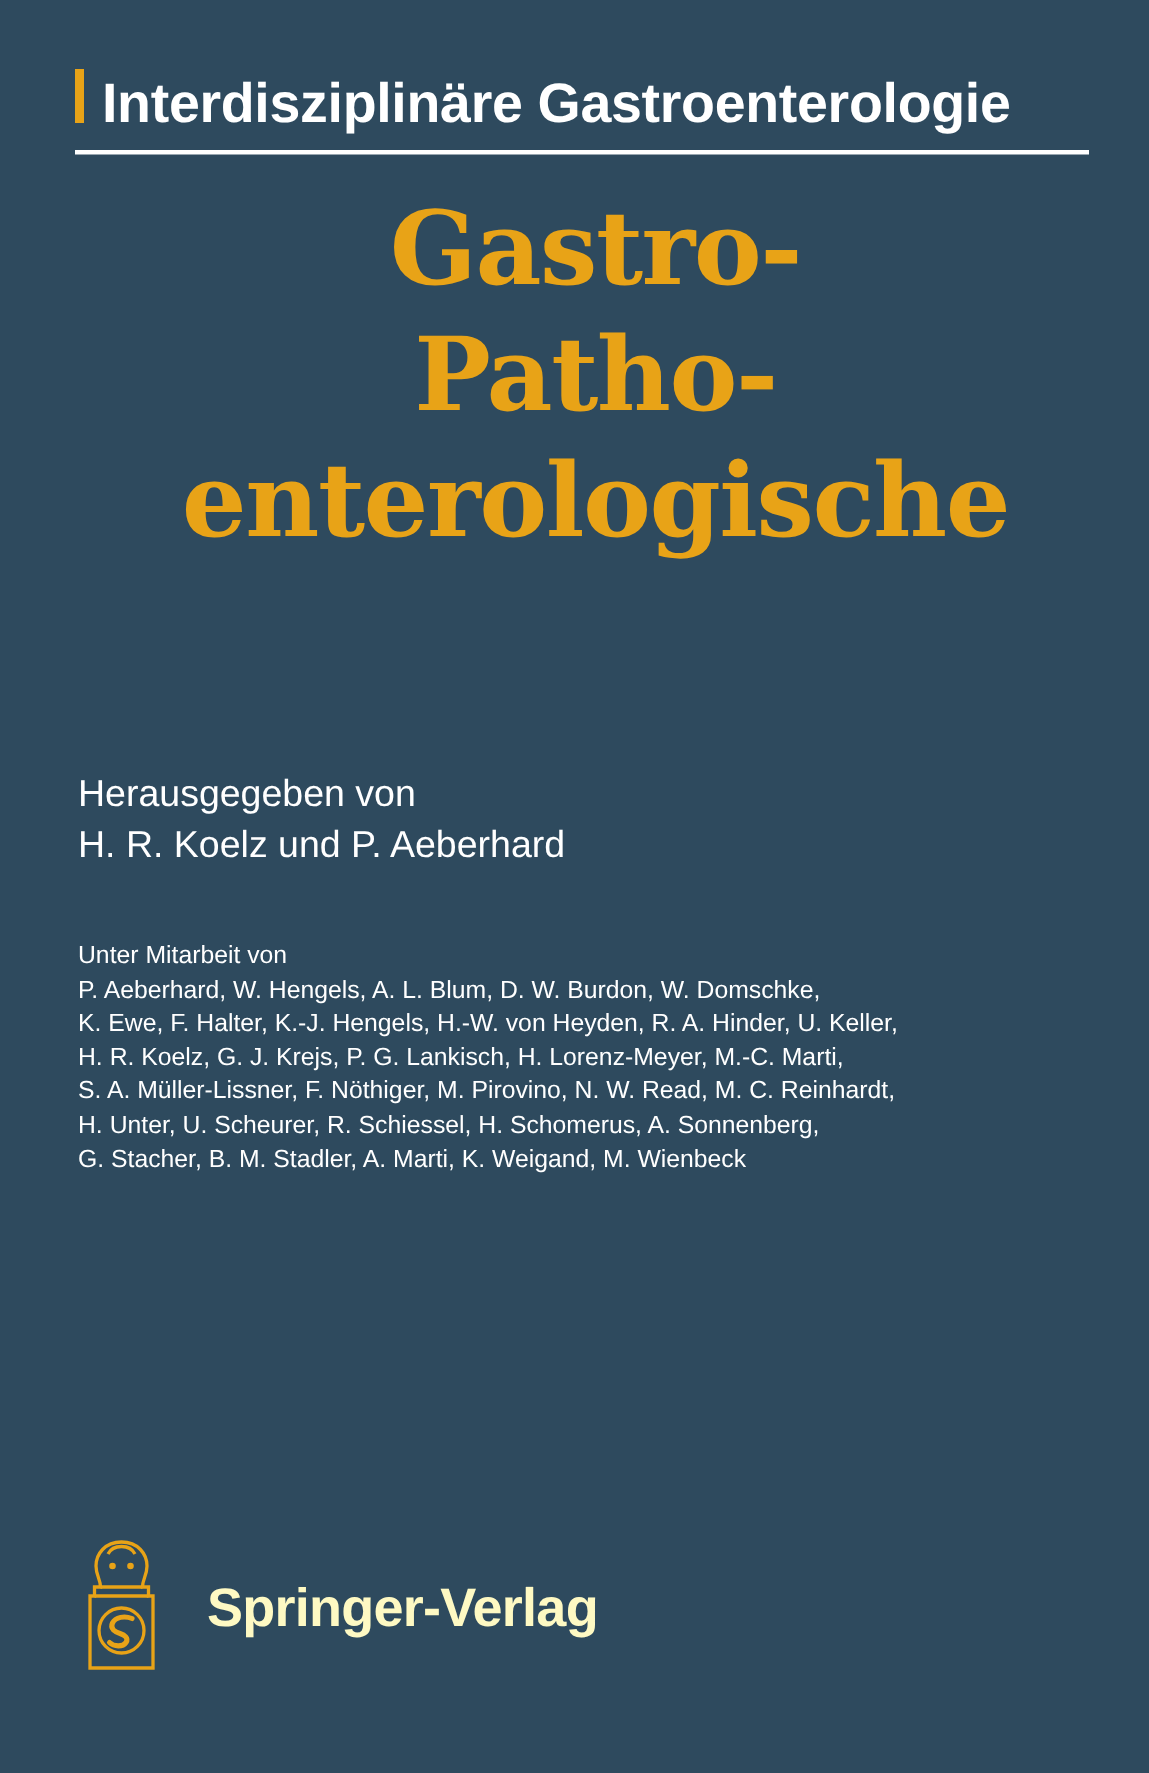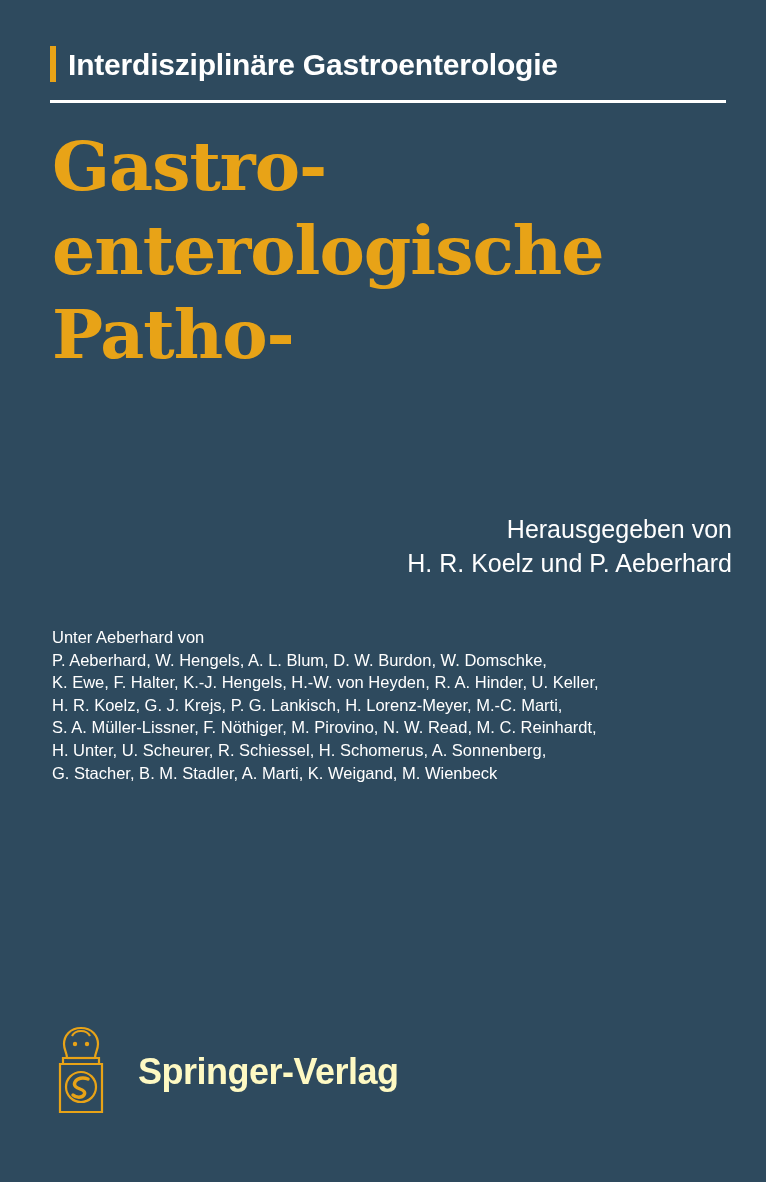--- a/index.html
+++ b/index.html
@@ -32,21 +32,21 @@
     top: 46px;
     width: 6px;
     height: 36px;
     background: #e8a317;
   }
   .series-title {
     position: absolute;
     left: 68px;
     top: 48px;
     color: #ffffff;
-    font-size: 30px;
+    font-size: 37px;
     font-weight: bold;
     letter-spacing: -0.2px;
     white-space: nowrap;
   }
   .rule {
     position: absolute;
     left: 50px;
     right: 40px;
     top: 100px;
     height: 3px;
@@ -57,40 +57,40 @@
     position: absolute;
     left: 52px;
     top: 124px;
     width: 690px;
     color: #e8a317;
     font-family: "DejaVu Serif", "Liberation Serif", serif;
     font-weight: bold;
     font-size: 68px;
     line-height: 84px;
     letter-spacing: -1px;
+    text-align: center;
   }
   .main-title .line {
     display: block;
     white-space: nowrap;
   }
   
   .editors {
     position: absolute;
     left: 52px;
     top: 512px;
     width: 680px;
     color: #ffffff;
     font-size: 25px;
     line-height: 34px;
     font-weight: normal;
   }
   .editors .line {
     display: block;
     white-space: nowrap;
-    text-align: right;
   }
   
   .contrib {
     position: absolute;
     left: 52px;
     top: 626px;
     width: 660px;
     color: #ffffff;
     font-size: 16.5px;
     line-height: 22.6px;
@@ -132,31 +132,31 @@
 <div class="cover">
 
   <div class="series-band">
     <div class="series-accent"></div>
     <div class="series-title">Interdisziplinäre Gastroenterologie</div>
     <div class="rule"></div>
   </div>
 
   <div class="main-title">
     <span class="line">Gastro-</span>
+    <span class="line">Patho-</span>
     <span class="line">enterologische</span>
-    <span class="line">Patho-</span>
   </div>
 
   <div class="editors">
     <span class="line">Herausgegeben von</span>
     <span class="line">H. R. Koelz und P. Aeberhard</span>
   </div>
 
   <div class="contrib">
-    <span class="heading">Unter Aeberhard von</span>
+    <span class="heading">Unter Mitarbeit von</span>
     <span class="line">P. Aeberhard, W. Hengels, A. L. Blum, D. W. Burdon, W. Domschke,</span>
     <span class="line">K. Ewe, F. Halter, K.-J. Hengels, H.-W. von Heyden, R. A. Hinder, U. Keller,</span>
     <span class="line">H. R. Koelz, G. J. Krejs, P. G. Lankisch, H. Lorenz-Meyer, M.-C. Marti,</span>
     <span class="line">S. A. Müller-Lissner, F. Nöthiger, M. Pirovino, N. W. Read, M. C. Reinhardt,</span>
     <span class="line">H. Unter, U. Scheurer, R. Schiessel, H. Schomerus, A. Sonnenberg,</span>
     <span class="line">G. Stacher, B. M. Stadler, A. Marti, K. Weigand, M. Wienbeck</span>
   </div>
 
   <div class="publisher">
     <span class="logo">

